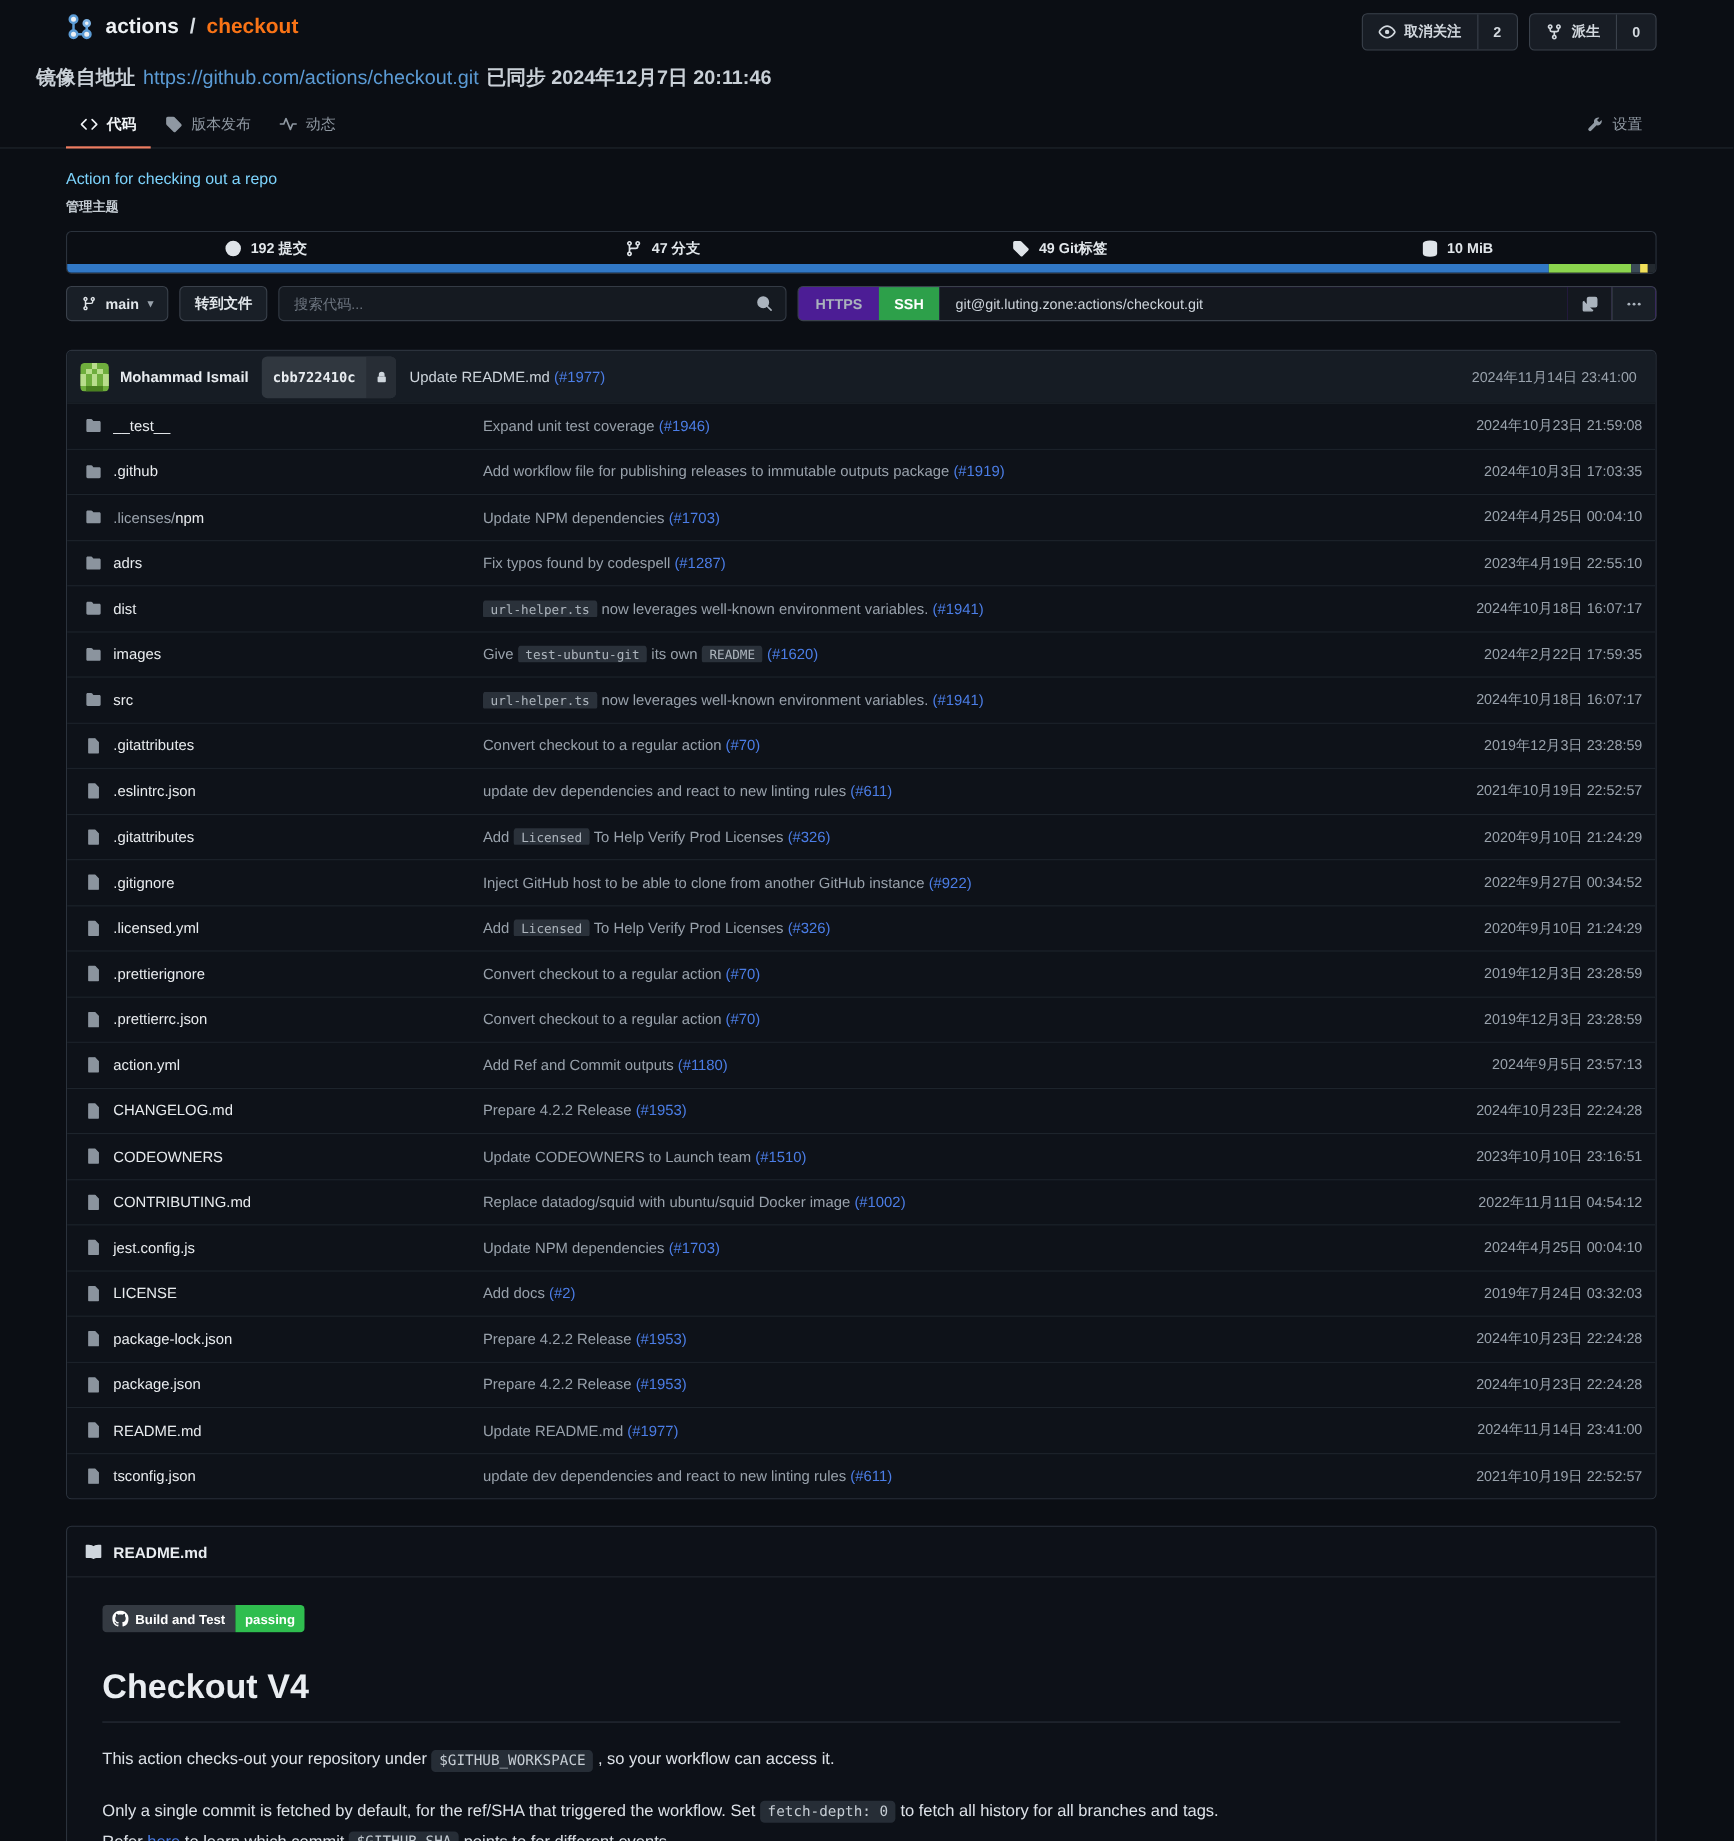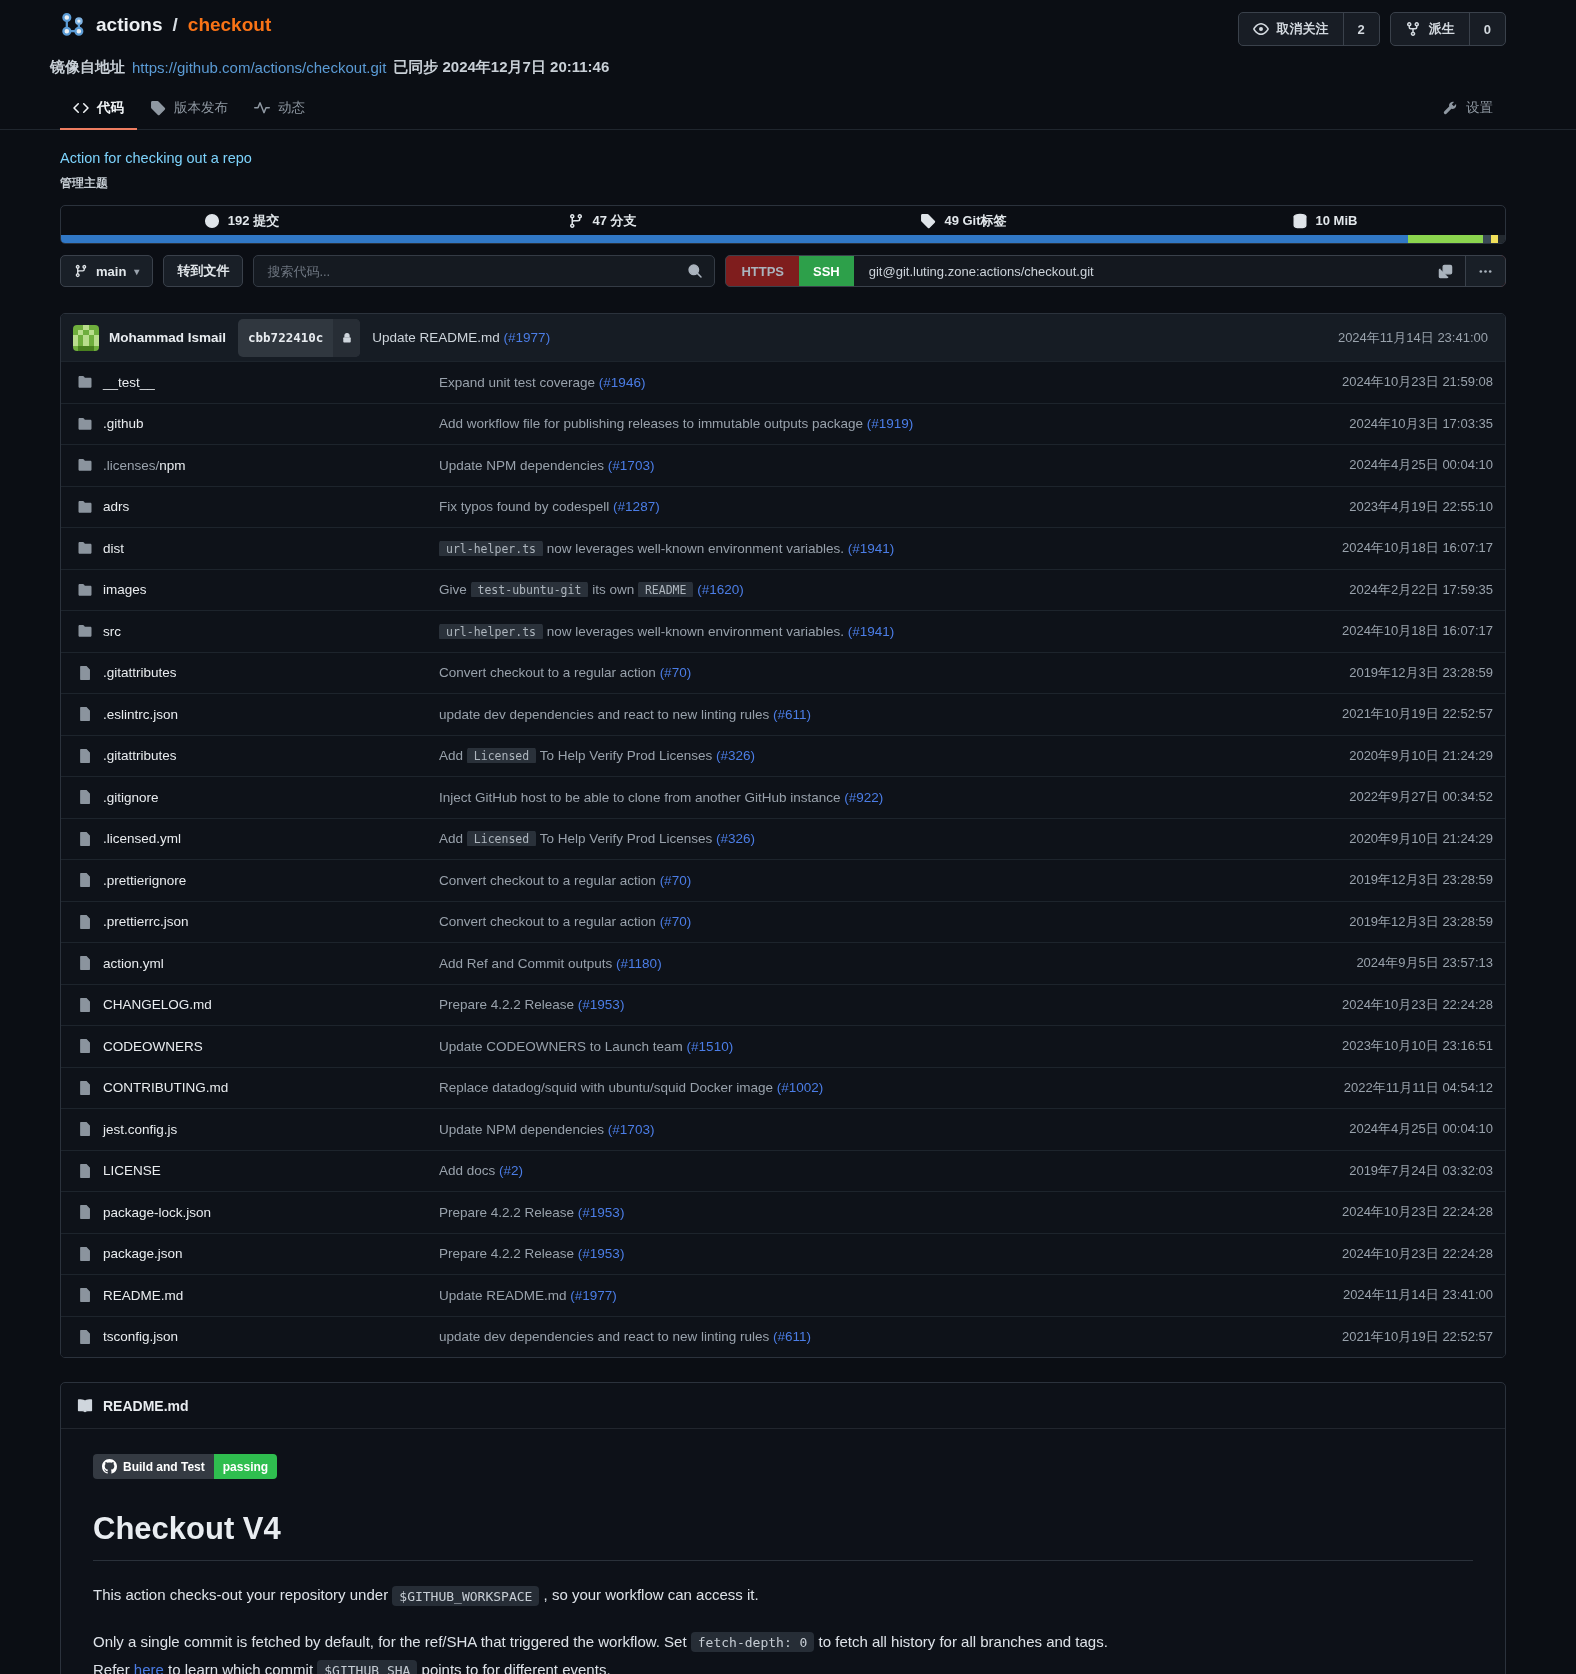--- a/index.html
+++ b/index.html
@@ -18,21 +18,21 @@
   .repo-title{display:flex;align-items:center;gap:10px;font-size:19px;font-weight:bold;color:#edf0f3;}
   .repo-title .slash{color:#d7dde3;font-weight:bold;}
   .btn-group{display:flex;gap:10px;}
   .gbtn{display:flex;align-items:stretch;height:34px;border:1px solid var(--btnborder);
         border-radius:5px;background:#181d25;overflow:hidden;cursor:pointer;}
   .gbtn .main{display:flex;align-items:center;gap:8px;padding:0 14px;font-size:13px;font-weight:bold;color:#d3d9df;}
   .gbtn .cnt{display:flex;align-items:center;padding:0 14px;border-left:1px solid var(--btnborder);
              font-size:13px;font-weight:bold;color:#d3d9df;}
 
   
-  .mirror-line{padding:12px 70px 0 50px;font-size:15px;color:#c9d0d7;font-weight:bold;display:flex;gap:7px;align-items:center;}
+  .mirror-line{padding:12px 70px 0 33px;font-size:18px;color:#c9d0d7;font-weight:bold;display:flex;gap:7px;align-items:center;}
   .mirror-line a{color:var(--urllink);font-weight:normal;}
 
   
   .tabs-row{margin-top:13px;padding:0 70px 0 60px;display:flex;align-items:flex-end;border-bottom:1px solid #20262e;}
   .tab{display:flex;align-items:center;gap:8px;padding:9px 13px 12px;font-size:13.5px;color:#8f98a2;position:relative;cursor:pointer;}
   .tab.active{color:#f2f5f8;font-weight:bold;}
   .tab.active::after{content:"";position:absolute;left:0;right:0;bottom:-1px;height:2px;background:var(--coral);}
   .tabs-spacer{flex:1;}
 
   
@@ -52,21 +52,21 @@
   .toolbar{margin:11px 70px 0 60px;display:flex;gap:10px;height:32px;}
   .tbtn{display:flex;align-items:center;gap:8px;padding:0 13px;background:#191f27;border:1px solid var(--btnborder);
         border-radius:5px;font-size:13px;font-weight:bold;color:#e2e7eb;cursor:pointer;white-space:nowrap;}
   .caret{font-size:10px;color:#9aa3ad;}
   .search-box{display:flex;align-items:center;width:462px;background:#151a21;border:1px solid #343b45;
               border-radius:5px;padding:0 11px;gap:8px;}
   .search-box input{flex:1;background:transparent;border:0;outline:0;color:#dfe4e9;font-size:13px;font-family:inherit;}
   .search-box input::placeholder{color:#6e7681;}
   .search-box .oi{color:#aab3bd;}
   .clone-group{flex:1;display:flex;align-items:stretch;border:1px solid var(--btnborder);border-radius:5px;
-               overflow:hidden;background:#7f1d1d;}
+               overflow:hidden;background:#4c1d95;}
   .cg-https{display:flex;align-items:center;padding:0 15px;font-size:13px;font-weight:bold;color:#aab3bd;cursor:pointer;}
   .cg-ssh{display:flex;align-items:center;padding:0 14px;font-size:13px;font-weight:bold;color:#fff;
           background:var(--green);cursor:pointer;}
   .cg-url{flex:1;display:flex;align-items:center;background:#14181f;padding:0 13px;}
   .cg-url input{width:100%;background:transparent;border:0;outline:0;color:#ccd3da;font-size:13px;font-family:inherit;}
   .cg-ic{display:flex;align-items:center;justify-content:center;width:40px;color:#aab3bd;background:#14181f;cursor:pointer;}
   .cg-dots{border-left:1px solid var(--btnborder);background:#191f27;}
 
   
   .file-box{margin:26px 70px 0 60px;border:1px solid var(--border);border-radius:5px;overflow:hidden;background:#0e1219;}

